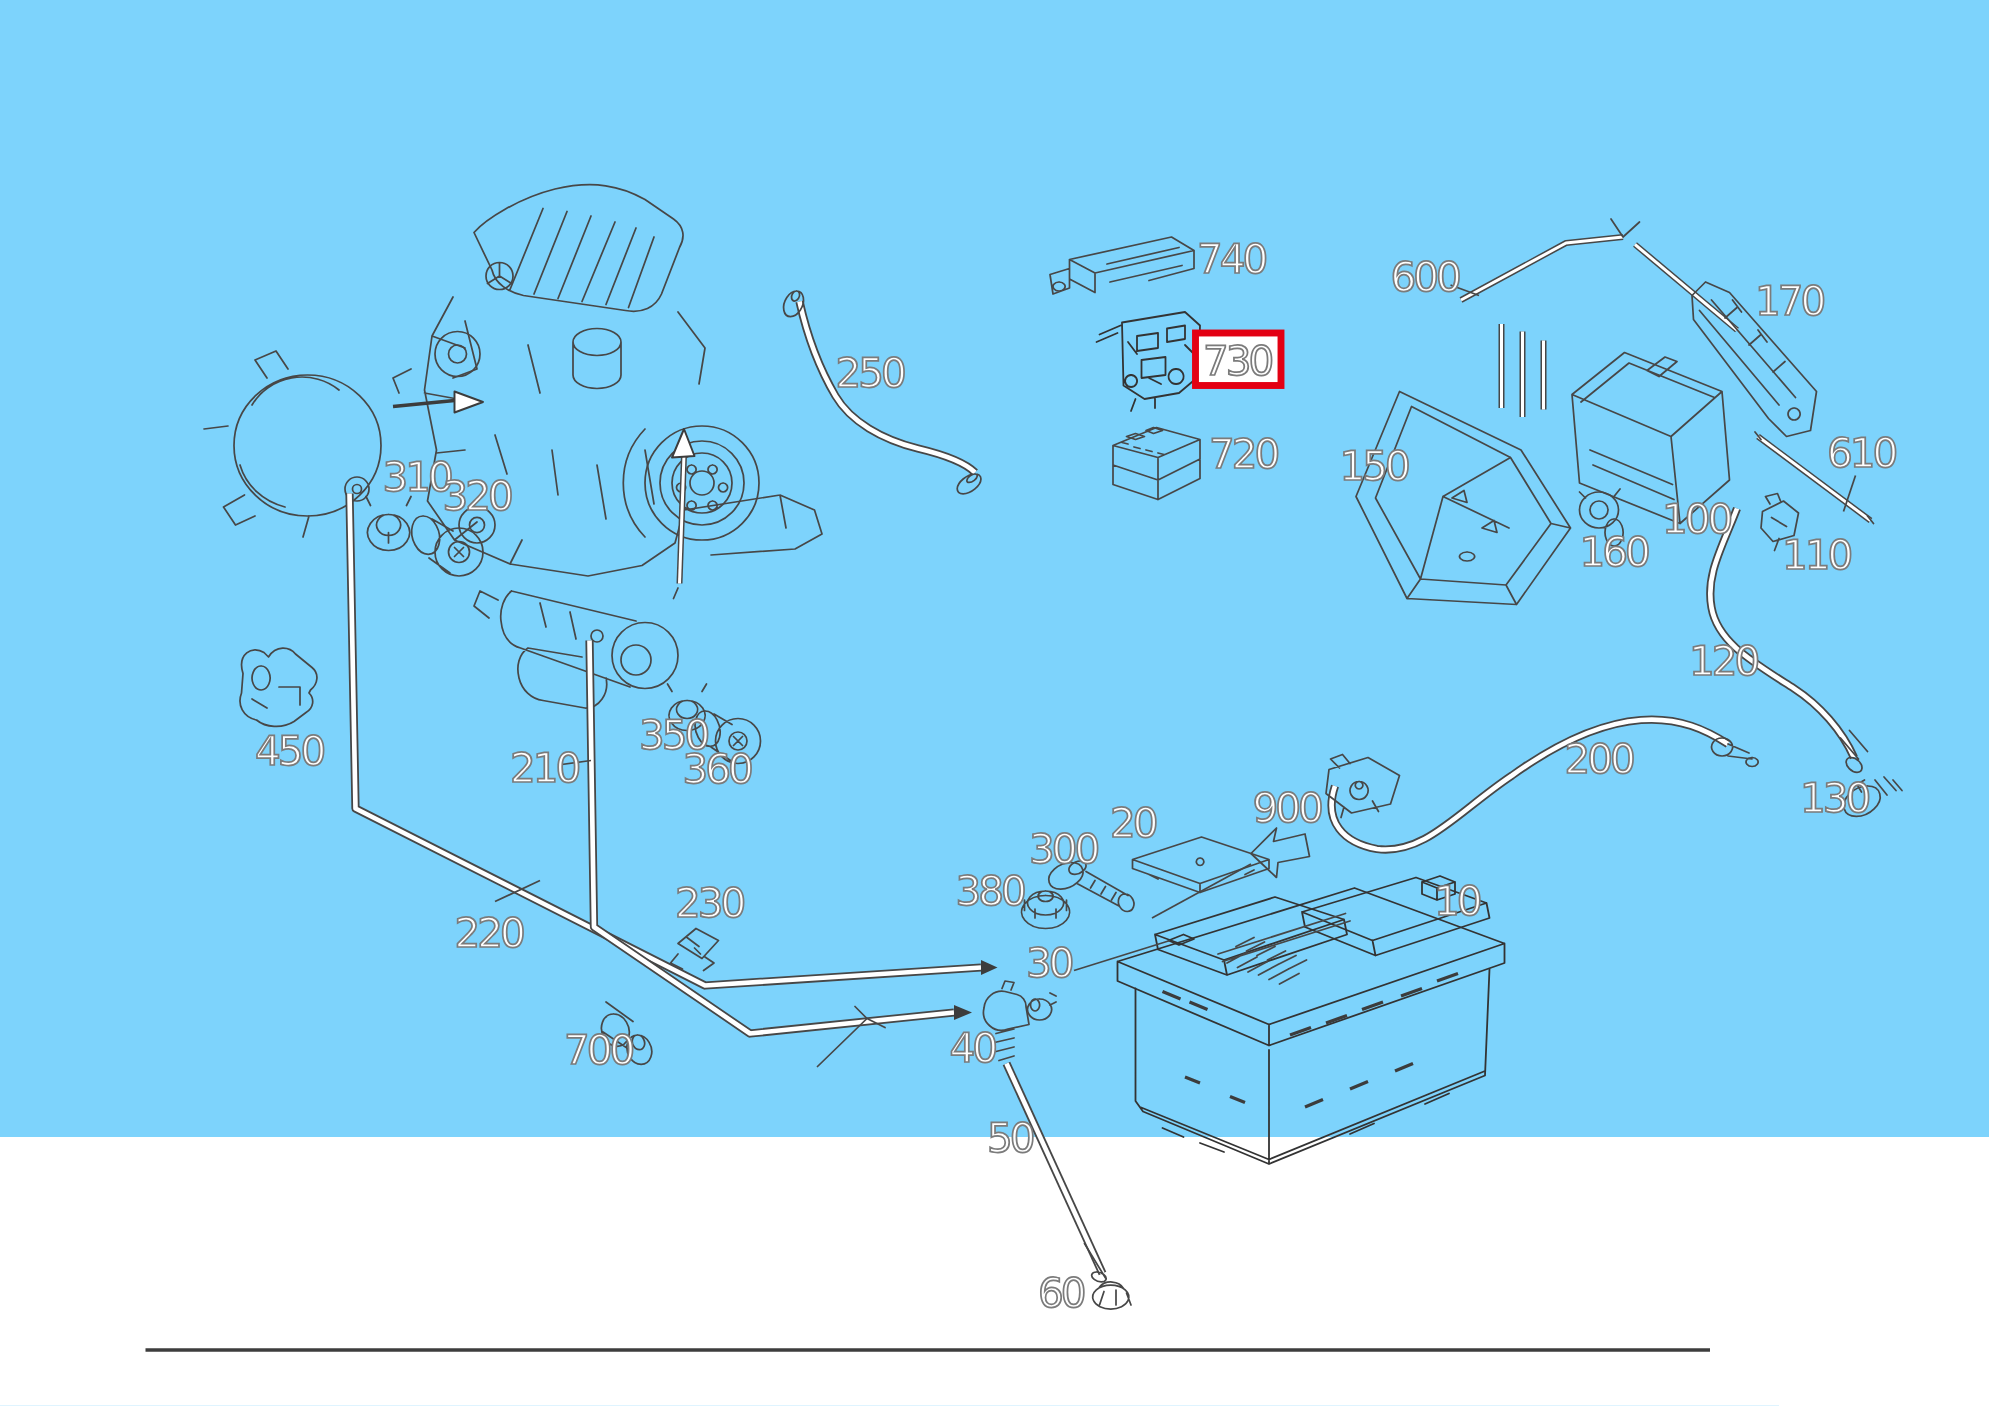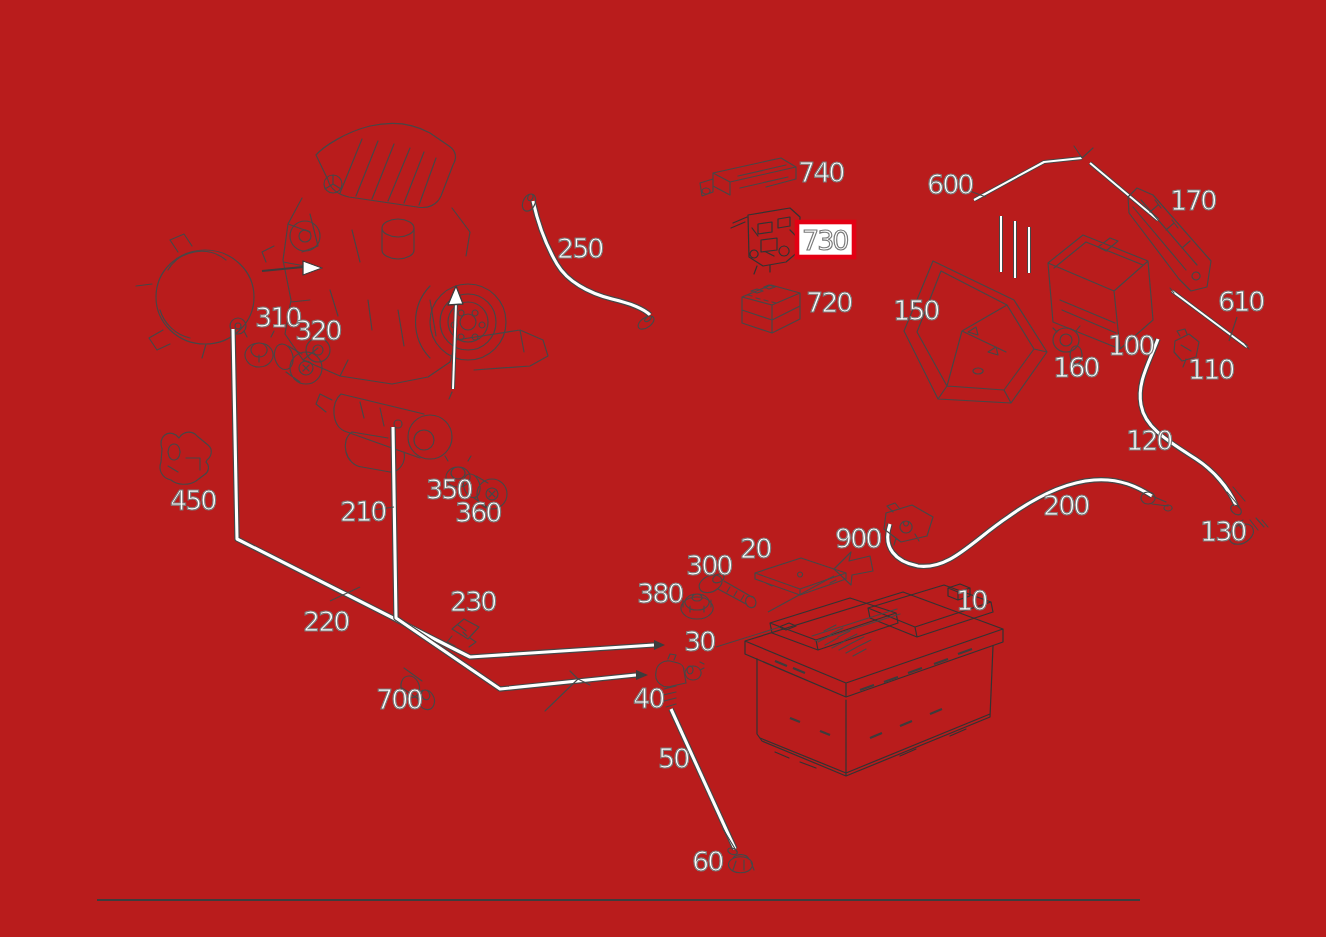--- a/index.html
+++ b/index.html
@@ -1,17 +1,17 @@
 <!DOCTYPE html>
 <html><head>
 <meta charset="utf-8">
 <style>
   html,body{margin:0;padding:0;background:#ffffff;}
   body{width:1326px;height:937px;overflow:hidden;font-family:"DejaVu Sans",sans-serif;}
-  .stage{position:relative;width:1326px;height:937px;background:#b91c1c;}
+  .stage{position:relative;width:1326px;height:758px;background:#7dd3fc;}
   svg{display:block;}
   .art{stroke:#474747;fill:none;stroke-width:1.15;stroke-linecap:round;stroke-linejoin:round;}
   .art2{stroke:#333333;fill:none;stroke-width:1.2;stroke-linecap:round;stroke-linejoin:round;}
   .band{stroke:#474747;fill:none;stroke-width:5.5;stroke-linecap:butt;stroke-linejoin:round;}
   .band-core{stroke:#ffffff;fill:none;stroke-width:3.1;stroke-linecap:butt;stroke-linejoin:round;}
   .tband{stroke:#474747;fill:none;stroke-width:4;stroke-linecap:butt;stroke-linejoin:round;}
   .tband-core{stroke:#ffffff;fill:none;stroke-width:2;stroke-linecap:butt;stroke-linejoin:round;}
   .hatch{stroke:#3c3c3c;fill:none;stroke-width:2.2;stroke-linecap:butt;}
   .darkfill{fill:#3c3c3c;stroke:none;}
   .whitehead{fill:#ffffff;stroke:#3c3c3c;stroke-width:1.3;stroke-linejoin:round;}

